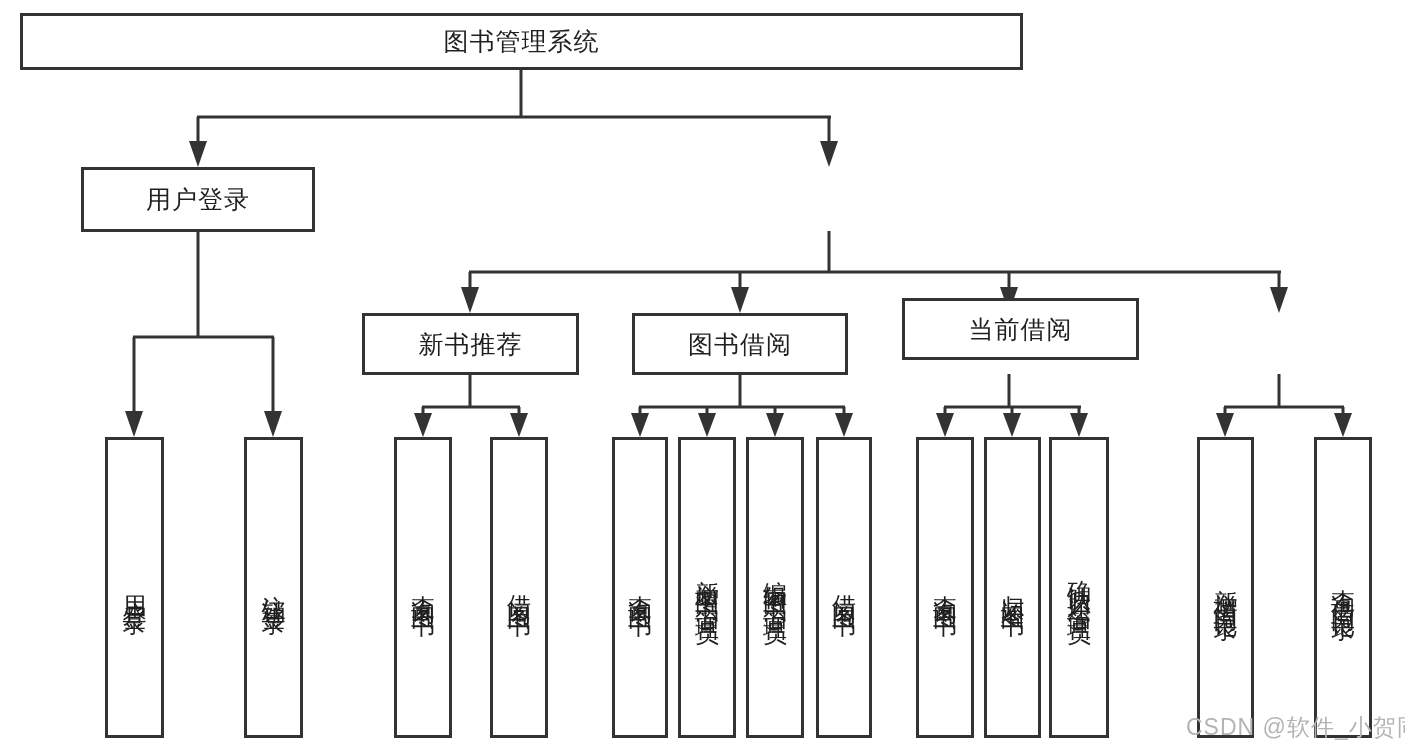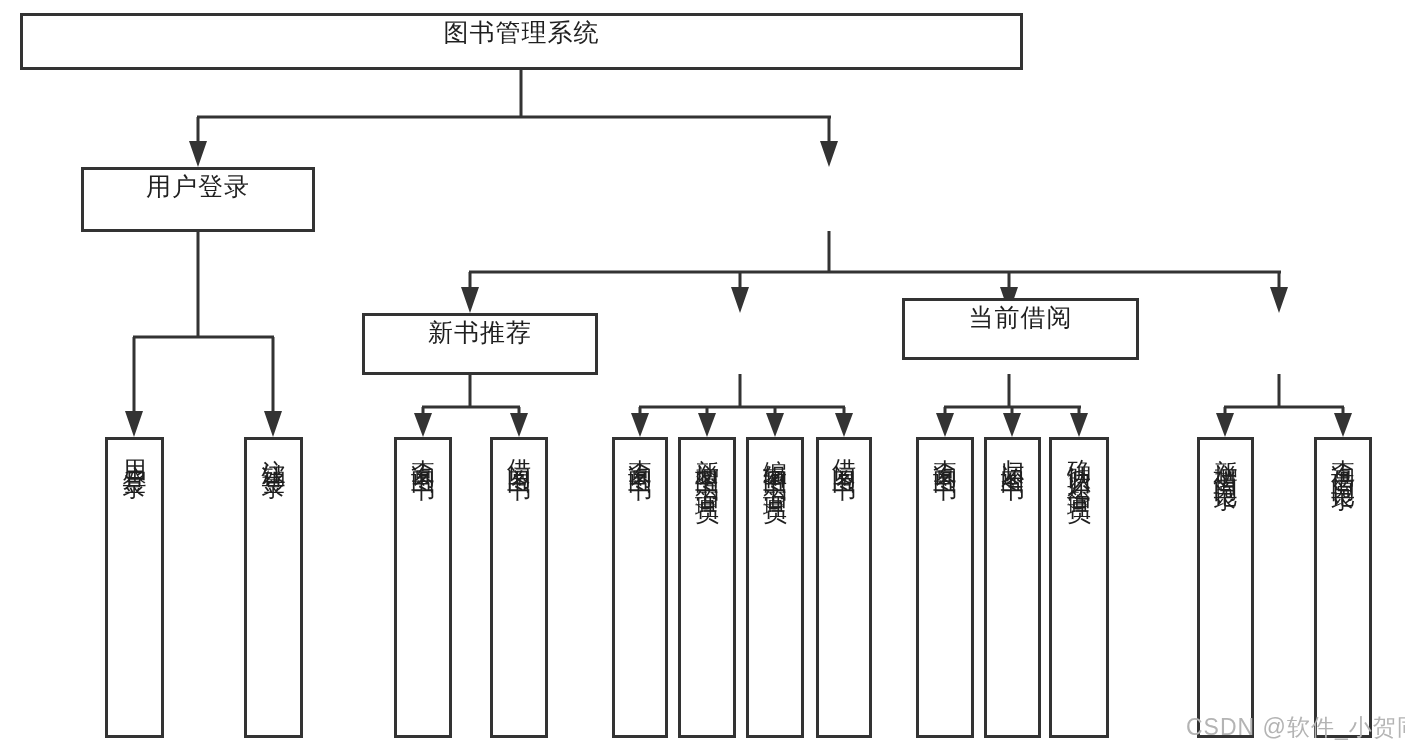--- a/index.html
+++ b/index.html
@@ -11,21 +11,21 @@
     font-family:"Liberation Sans","DejaVu Sans",sans-serif;
     color:#1f1f1f;
   }
   .wires{position:absolute;left:0;top:0;z-index:1;}
   .node{
     position:absolute;
     box-sizing:border-box;
     border:3px solid #333333;
     background:#ffffff;
     display:flex;
-    align-items:flex-start;
+    align-items:center;
     justify-content:center;
     z-index:2;
   }
   .hbox{font-size:25px;letter-spacing:1px;}
   .vbox{font-size:24px;}
   .vbox span{
     writing-mode:vertical-rl;
     text-orientation:mixed;
     letter-spacing:6px;
     line-height:1;
@@ -64,22 +64,25 @@
   </svg>
 
   <div class="node hbox" style="left:20px;top:13px;width:1003px;height:57px">
     <span>图书管理系统</span>
   </div>
 
   <div class="node hbox" style="left:81px;top:167px;width:234px;height:65px">
     <span>用户登录</span>
   </div>
 
-  <div class="node hbox" style="left:362px;top:313px;width:236px;height:62px">
+  <div class="node hbox" style="left:362px;top:313px;width:217px;height:62px">
     <span>新书推荐</span>
+  </div>
+  <div class="node hbox" style="left:632px;top:313px;width:216px;height:62px">
+    <span>图书借阅</span>
   </div>
   <div class="node hbox" style="left:902px;top:298px;width:237px;height:62px">
     <span>当前借阅</span>
   </div>
 
   <div class="node vbox" style="left:105px;top:437px;width:59px;height:301px">
     <span>用户登录</span>
   </div>
   <div class="node vbox" style="left:244px;top:437px;width:59px;height:301px">
     <span>注销登录</span>

